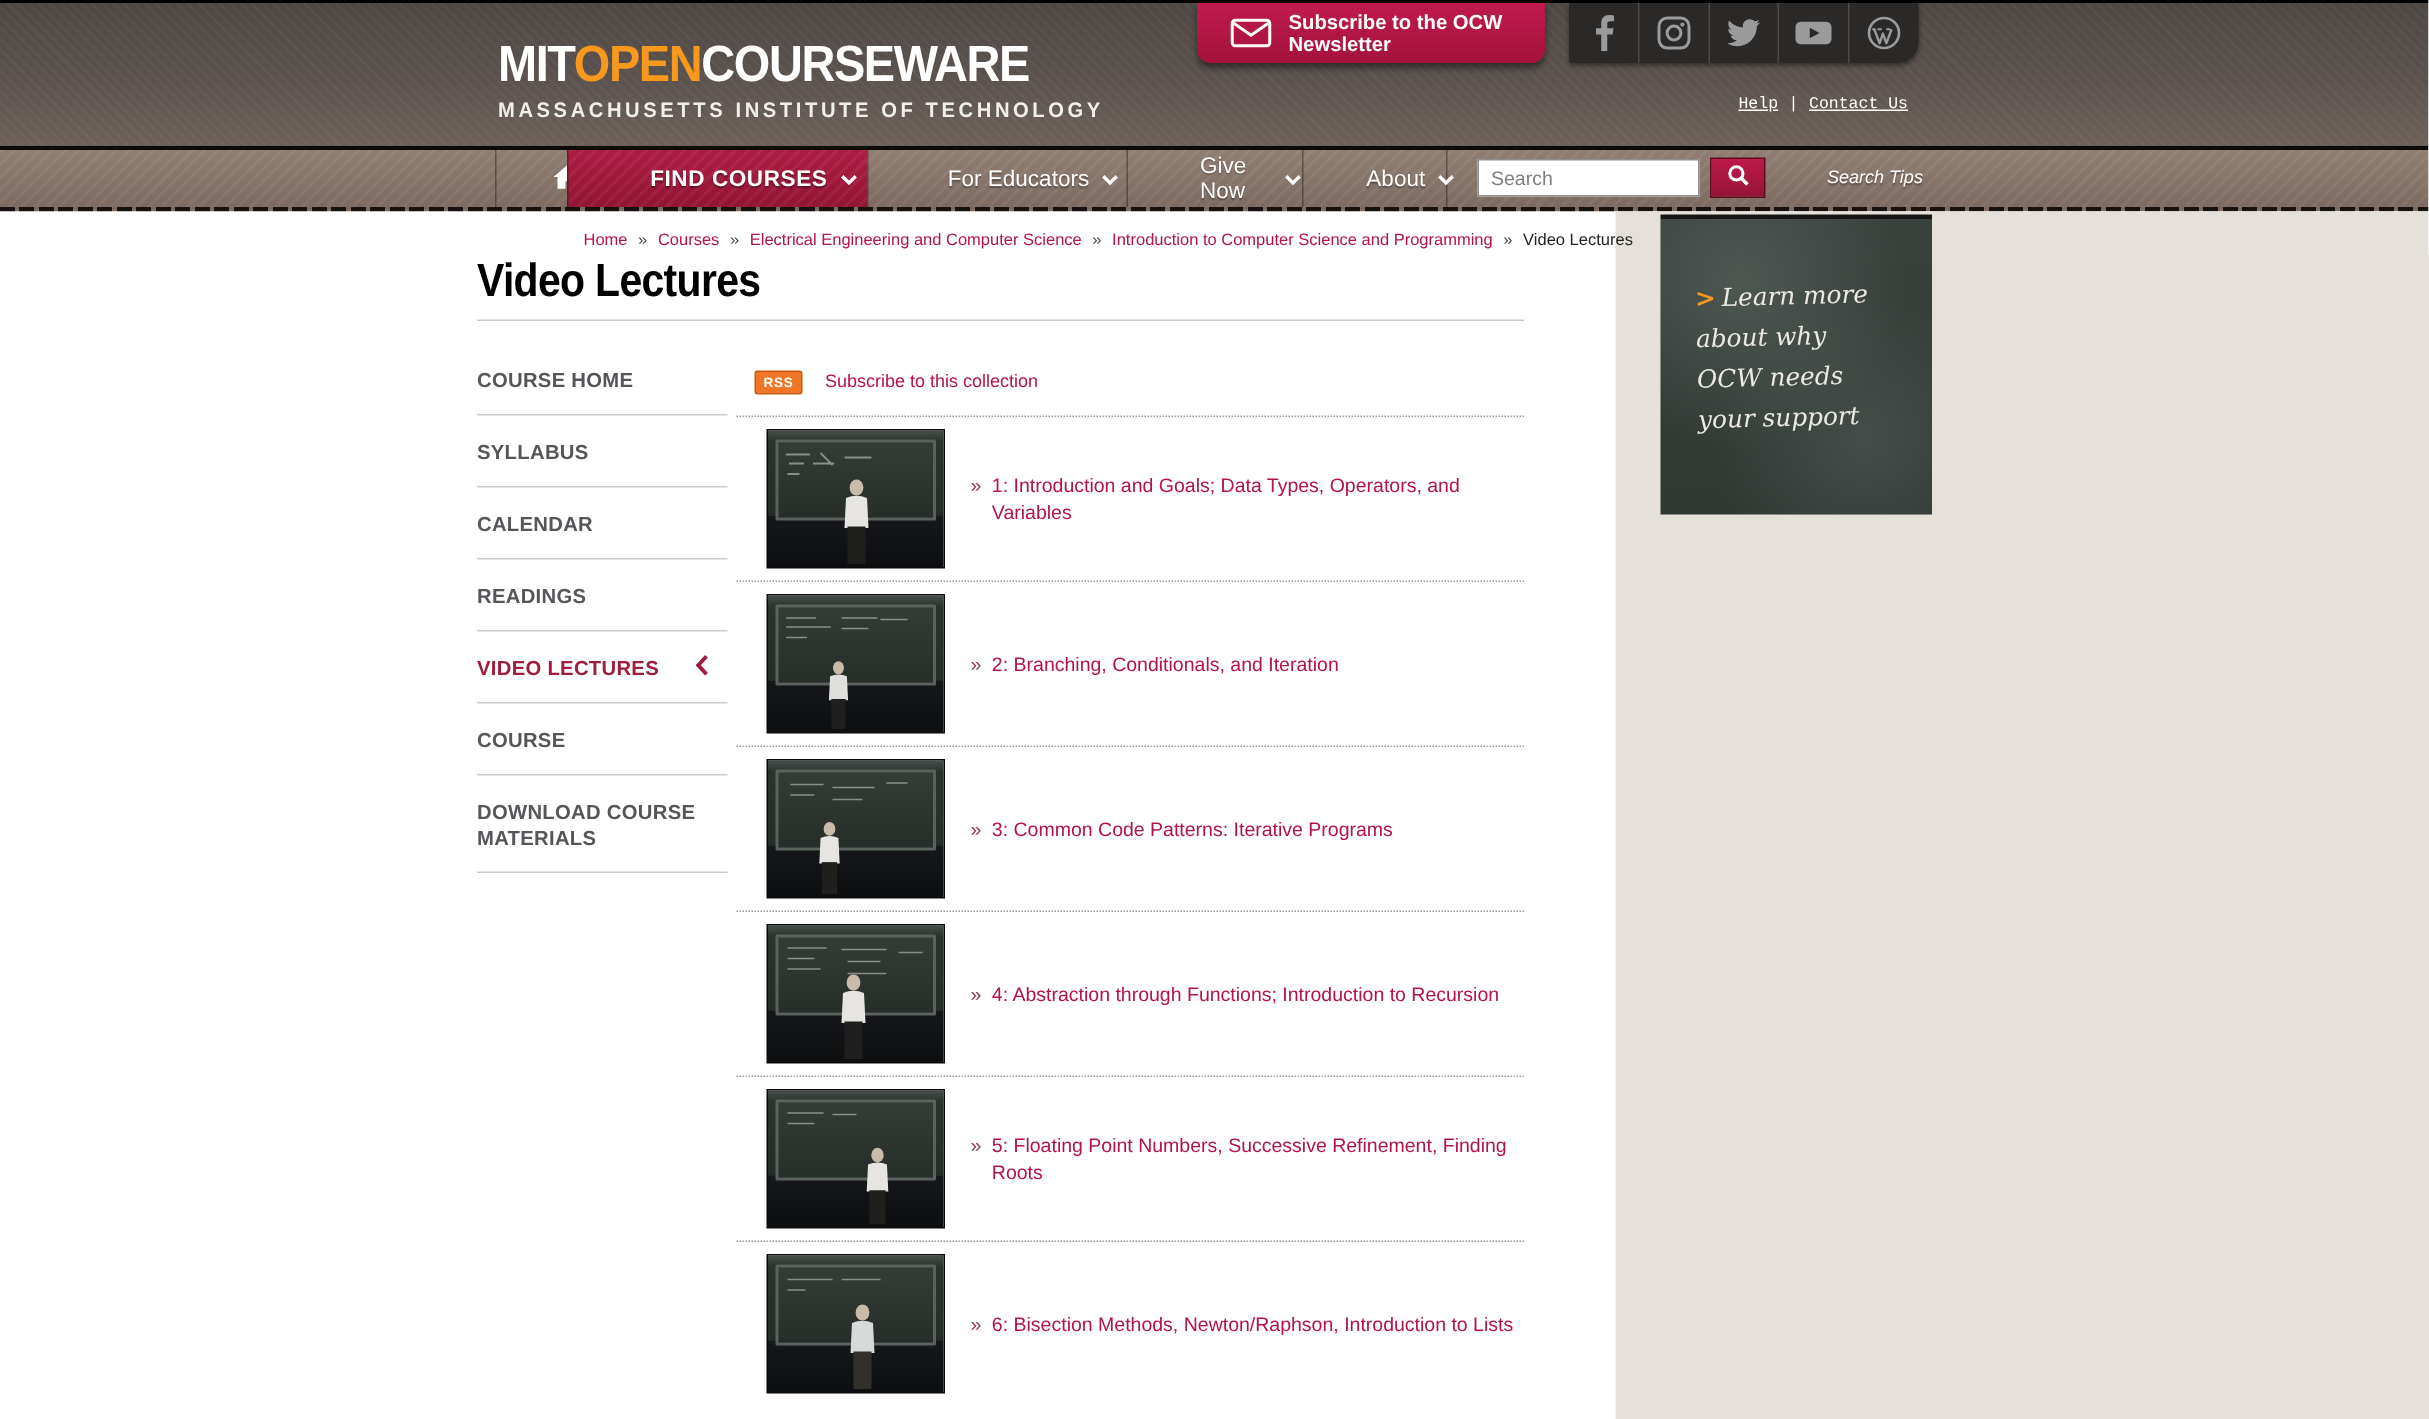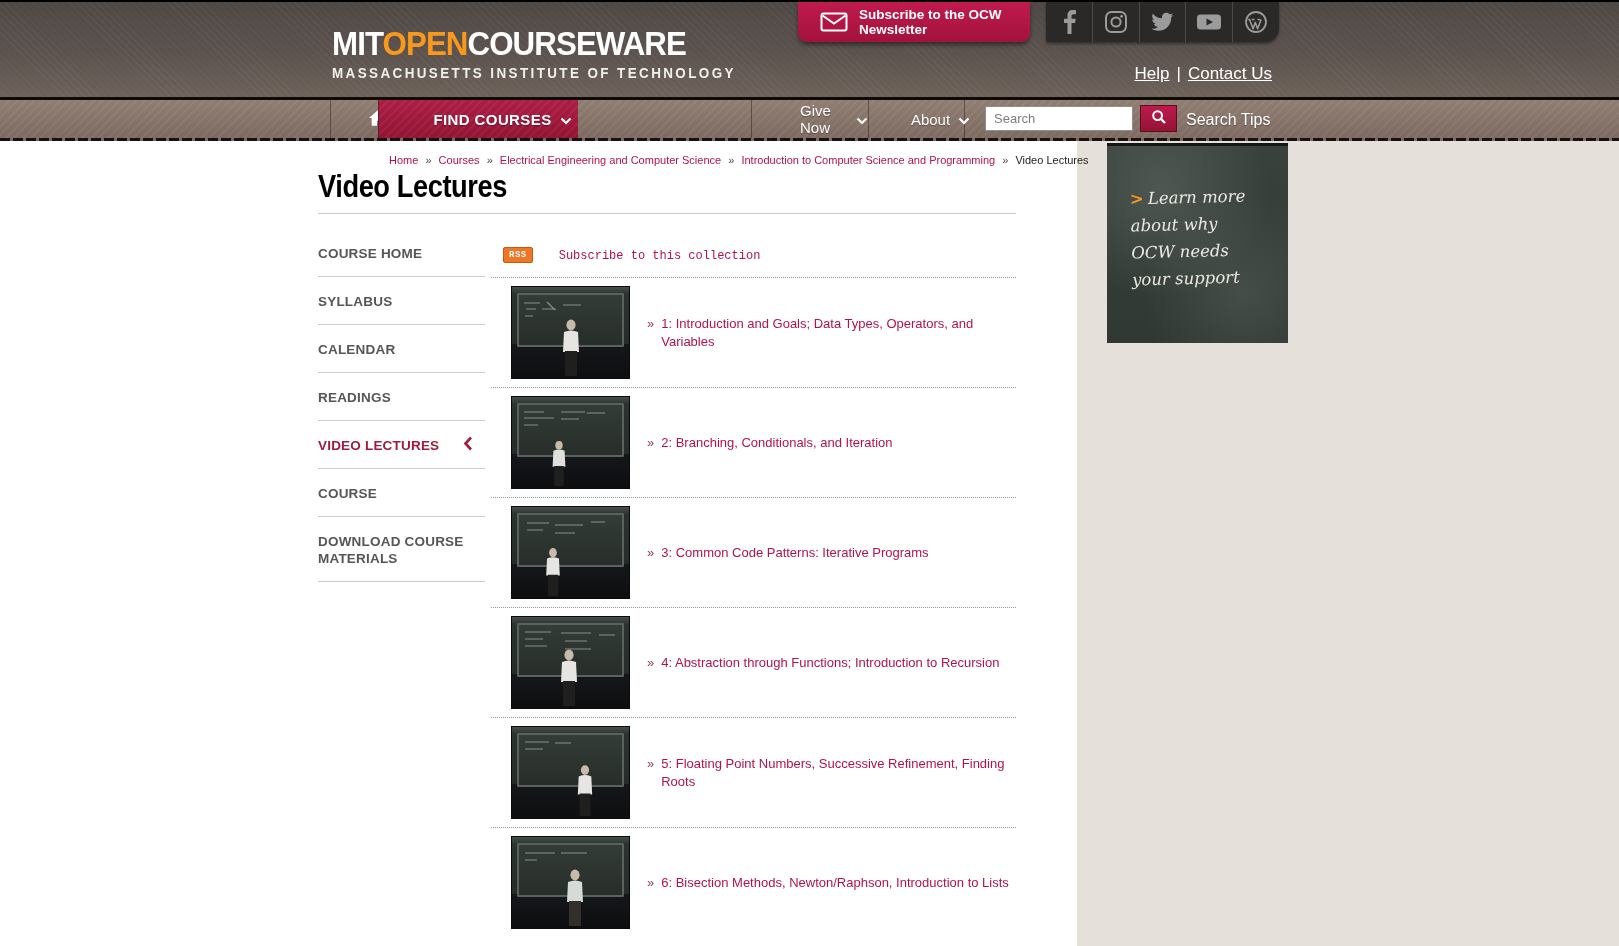--- a/index.html
+++ b/index.html
@@ -39,21 +39,21 @@
   .social{
     position:absolute;left:1046px;top:0;width:233px;height:40px;
     background:#2a2927;border-radius:0 0 14px 2px;display:flex;
     box-shadow:0 2px 3px rgba(0,0,0,.4);
   }
   .soc{
     flex:1;display:flex;align-items:center;justify-content:center;color:#9b9b9b;
   }
   .soc + .soc{border-left:1px solid #4c4b49;}
   .help-links{
-    position:absolute;right:347px;top:62px;font-size:17px;color:#fff;white-space:nowrap;
+    position:absolute;right:347px;top:62px;font-size:11px;color:#fff;white-space:nowrap;font-family:Liberation Mono, monospace;
   }
   .help-links a{color:#fff;text-decoration:underline;}
   .help-links .pipe{margin:0 7px;text-decoration:none;}
 
   
   .navbar{
     position:absolute;left:0;top:97px;width:1619px;height:44px;
     border-top:3px solid #0e0b09;box-sizing:border-box;
   }
   .navbar .bar{
@@ -86,22 +86,23 @@
     border:1px solid #8e8e8e;background:#fff;font-size:13px;padding:2px 8px;color:#333;
     font-family:"Liberation Sans",sans-serif;
   }
   .search-input::placeholder{color:#7d7d7d;}
   .search-btn{
     position:absolute;left:1140px;top:5px;width:37px;height:27px;
     background:linear-gradient(180deg,#bd1a4b 0%,#951336 100%);
     border:1px solid #5f0c22;display:flex;align-items:center;justify-content:center;cursor:pointer;
   }
   .search-tips{
-    position:absolute;left:1186px;top:11px;font-size:16px;color:#fff;
+    position:absolute;left:1218px;top:11px;font-size:12px;color:#fff;
     text-shadow:0 1px 1px rgba(0,0,0,.35);
+    font-style:italic;
   }
 
   
   .content{position:absolute;left:0;top:141px;width:1619px;height:805px;background:#fff;}
   .right-rail{
     position:absolute;left:1077px;top:0;width:542px;height:805px;background:var(--beige);
   }
   .ad{
     position:absolute;left:30px;top:2px;width:181px;height:200px;display:block;
     border-top:3px solid #161616;box-sizing:border-box;
@@ -132,21 +133,21 @@
 
   .course-nav{position:absolute;left:318px;top:88px;width:167px;}
   .course-nav a{
     display:block;position:relative;padding:16px 0 14px;border-bottom:1px solid #ccc;
     font-size:13.5px;font-weight:bold;color:#56565a;letter-spacing:.2px;line-height:17px;
   }
   .course-nav a.active{color:var(--crimson);}
   .course-nav a .left-chev{position:absolute;right:12px;top:15px;}
 
   .lecture-panel{position:absolute;left:491px;top:100px;width:525px;}
-  .subscribe-row{display:flex;align-items:flex-end;gap:26px;padding:6px 0 14px 12px;font-family:Liberation Mono, monospace;}
+  .subscribe-row{display:flex;align-items:flex-start;gap:15px;padding:6px 0 14px 12px;}
   .rss{
     background:var(--rss-orange);color:#fff;font-size:9px;font-weight:bold;
     padding:2px 5px 2px;border-radius:2px;letter-spacing:.5px;border:1px solid #c75a12;
   }
   .subscribe-link{font-size:12px;color:var(--link);}
   .lecture-row{
     display:flex;align-items:center;gap:17px;padding:8px 0 8px 20px;
     border-top:1px dotted #999;
   }
   .lec-link{display:flex;gap:7px;font-size:13px;line-height:18px;color:var(--link);max-width:365px;}
@@ -236,20 +237,26 @@
             <path d="M12 1 L23 10.5 h-3 V19 h-5.8 v-5.4 h-4.4 V19 H4 V10.5 H1 Z" fill="#fff"></path>
           </svg>
       </span>
     </a>
     <a class="nav-cell nav-find">
       <span>FIND COURSES</span>
       <span><svg width="12" height="8" viewBox="0 0 12 8">
             <polyline points="1.5,1.5 6,6 10.5,1.5" fill="none" stroke="#fff" stroke-width="2.2"></polyline>
           </svg></span>
     </a>
+    <a class="nav-cell nav-edu">
+      <span>For Educators</span>
+      <span><svg width="12" height="8" viewBox="0 0 12 8">
+            <polyline points="1.5,1.5 6,6 10.5,1.5" fill="none" stroke="#fff" stroke-width="2.2"></polyline>
+          </svg></span>
+    </a>
     <a class="nav-cell nav-give">
       <span>Give Now</span>
       <span><svg width="12" height="8" viewBox="0 0 12 8">
             <polyline points="1.5,1.5 6,6 10.5,1.5" fill="none" stroke="#fff" stroke-width="2.2"></polyline>
           </svg></span>
     </a>
     <a class="nav-cell nav-about">
       <span>About</span>
       <span><svg width="12" height="8" viewBox="0 0 12 8">
             <polyline points="1.5,1.5 6,6 10.5,1.5" fill="none" stroke="#fff" stroke-width="2.2"></polyline>

